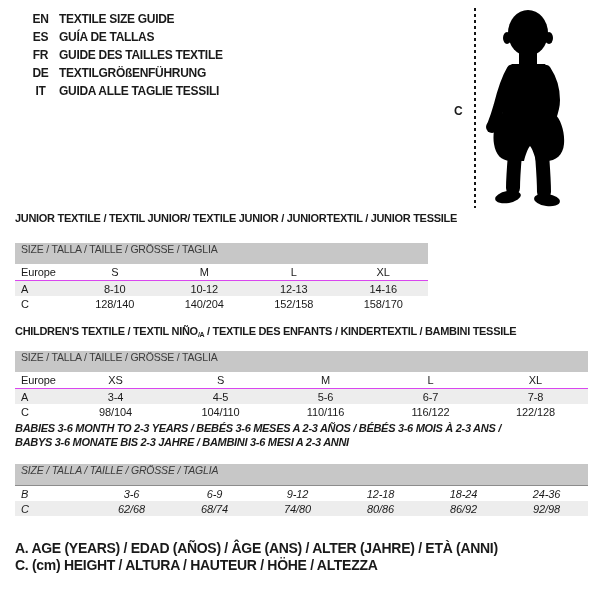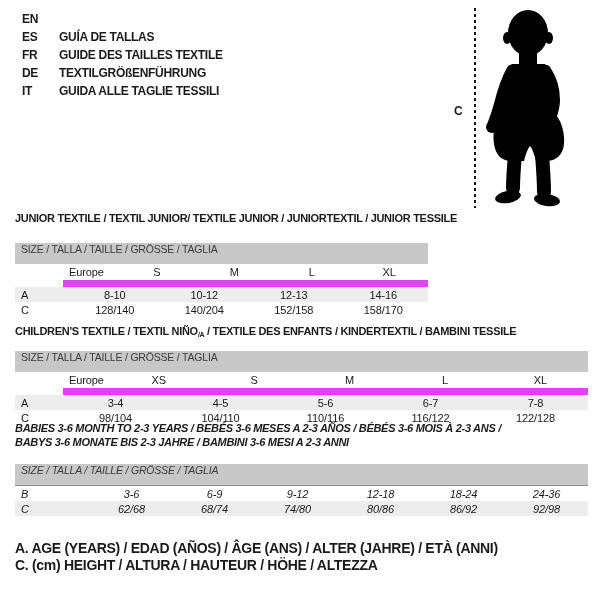--- a/index.html
+++ b/index.html
@@ -2,21 +2,21 @@
 <html><head>
 <meta charset="utf-8">
 <style>
   html,body{margin:0;padding:0;background:#fff;}
   .canvas{
     position:relative;width:600px;height:600px;background:#ffffff;overflow:hidden;
     font-family:"Liberation Sans",sans-serif;color:#1a1a1a;
     -webkit-font-smoothing:antialiased;
   }
   
-  .lang-block{position:absolute;left:22px;top:10px;}
+  .lang-block{position:absolute;left:22px;top:10px;text-align:center;}
   .lang-row{display:flex;height:18px;align-items:center;font-weight:bold;font-size:12px;letter-spacing:-0.3px;}
   .lang-code{width:37px;flex:none;}
   
   .figure-block{position:absolute;left:448px;top:6px;width:140px;height:206px;}
   .dashed-line{position:absolute;left:26px;top:2px;width:2px;height:200px;
     background:repeating-linear-gradient(to bottom,#141414 0 3px,transparent 3px 6px);}
   .height-label{position:absolute;left:6px;top:98px;font-weight:bold;font-size:12px;}
   .baby-svg{position:absolute;left:36px;top:2px;}
   
   .table-sec{position:absolute;left:15px;}
@@ -26,38 +26,39 @@
   .table-title{font-weight:bold;font-size:11px;line-height:14px;letter-spacing:-0.3px;white-space:nowrap;}
   .sub{font-size:7px;vertical-align:-2px;}
   .size-bar{height:21px;background:#c7c7c7;color:#3c3c3c;font-size:10.5px;line-height:13px;
     padding-left:6px;letter-spacing:-0.2px;}
   .sec-junior .size-bar{margin-top:18px;}
   .sec-children .size-bar{margin-top:9px;}
   .sec-babies .size-bar{margin-top:15px;}
   .size-bar.ruled{border-bottom:1px solid #8c8c8c;}
   .trow{display:flex;height:15px;align-items:center;font-size:11px;letter-spacing:-0.1px;}
   .trow.shaded{background:#ededed;}
-  .trow.ruled{border-bottom:7px solid #d946ef;height:16px;margin-left:48px;}
+  .trow.ruled{border-bottom:1px solid #d946ef;height:16px;}
   .tlabel{flex:none;padding-left:6px;box-sizing:border-box;}
   .sec-junior .tlabel{width:55px;}
   .sec-children .tlabel{width:48px;}
   .sec-babies .tlabel{width:75px;}
   .tcell{flex:1;text-align:center;}
   
   .footnotes{position:absolute;left:15px;top:540px;}
   .footnote{font-weight:bold;font-size:14px;line-height:17px;letter-spacing:-0.3px;white-space:nowrap;}
 </style>
 </head>
 <body>
 
 <div class="canvas">
 
   <div class="lang-block">
       <div class="lang-row">
         <span class="lang-code">EN</span>
+        <span>TEXTILE SIZE GUIDE</span>
       </div>
       <div class="lang-row">
         <span class="lang-code">ES</span>
         <span>GUÍA DE TALLAS</span>
       </div>
       <div class="lang-row">
         <span class="lang-code">FR</span>
         <span>GUIDE DES TAILLES TEXTILE</span>
       </div>
       <div class="lang-row">

